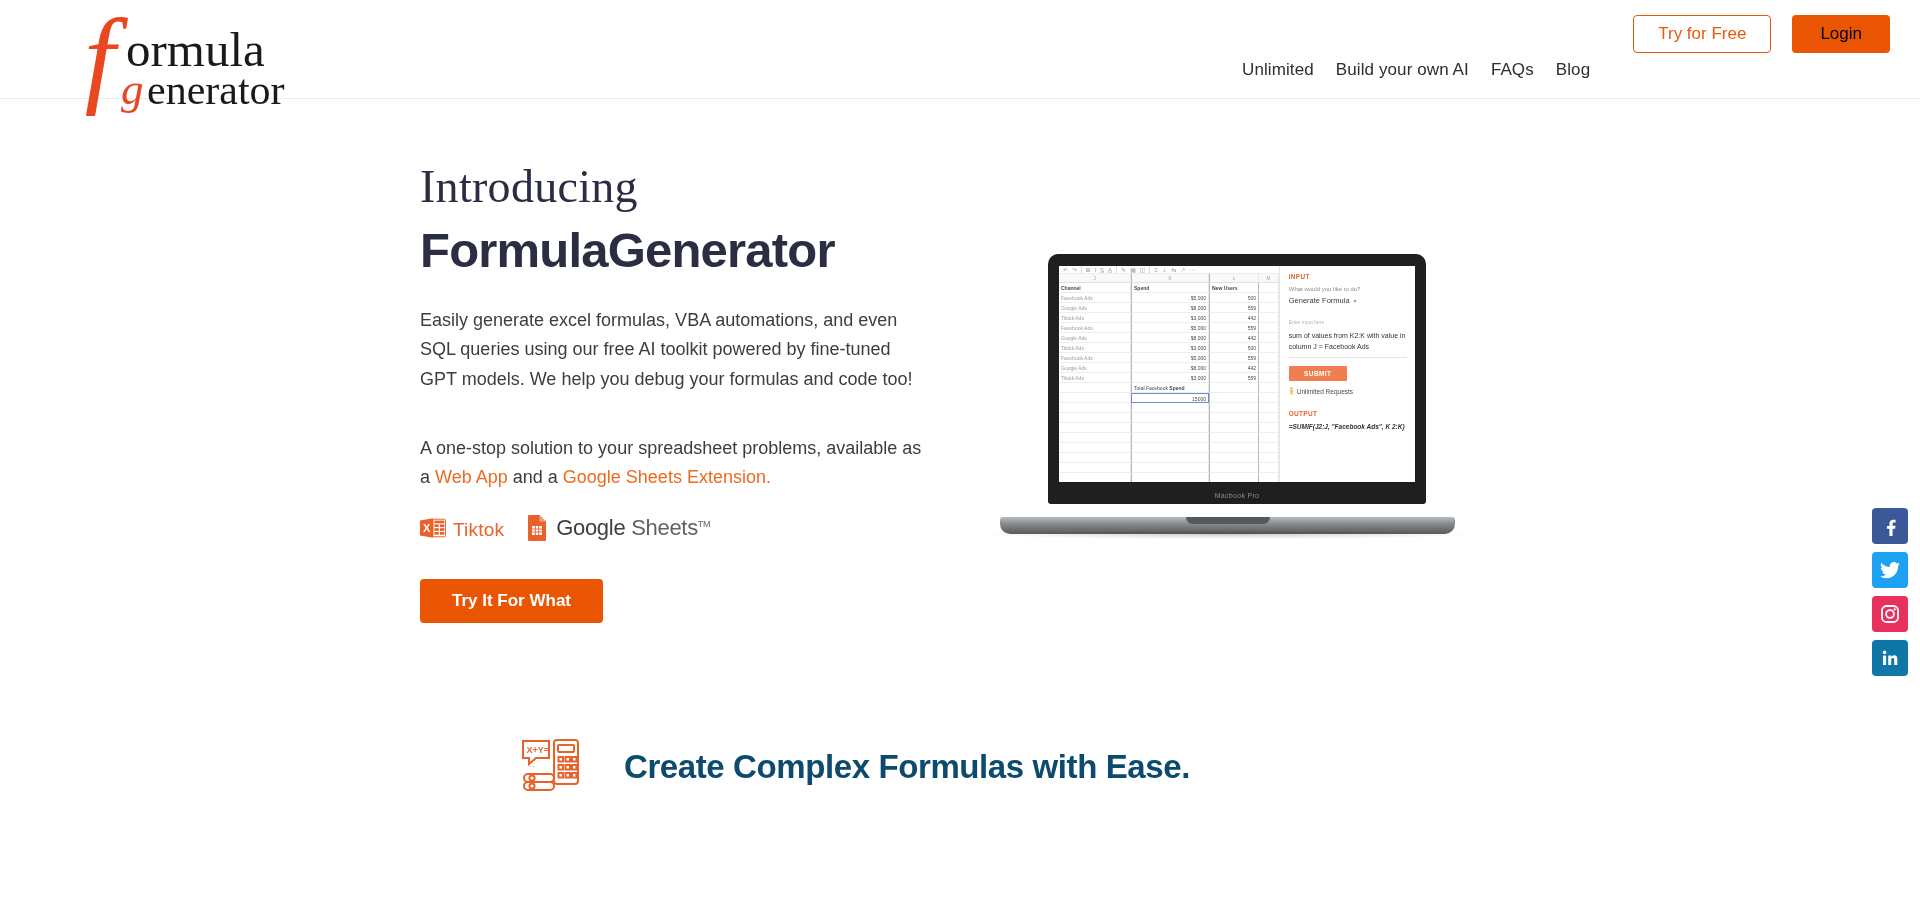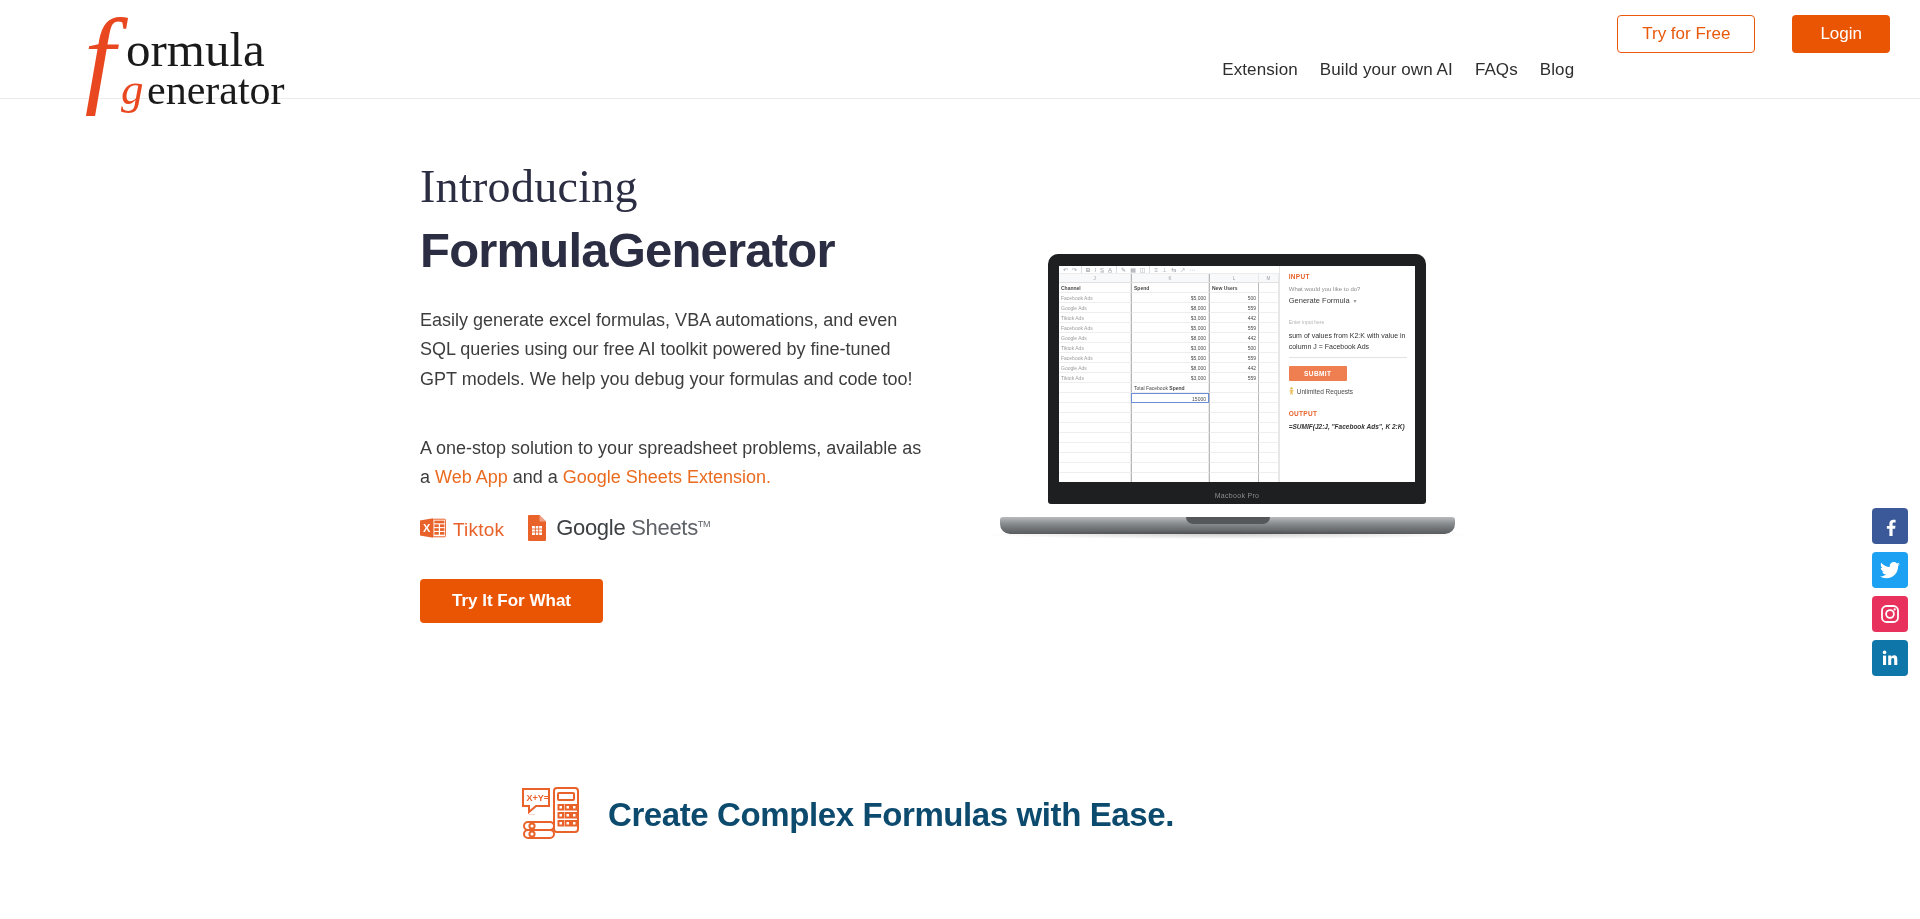--- a/index.html
+++ b/index.html
@@ -37,41 +37,41 @@
   .nav-link {
     font-size: 17px;
     color: #2e2e2e;
     text-decoration: none;
     padding: 0 11px;
     white-space: nowrap;
     letter-spacing: 0.1px;
     cursor: pointer;
   }
   .nav-cta-wrap {
-    display: flex; align-items: center; gap: 37px;
+    display: flex; align-items: center; gap: 21px;
     margin-left: 32px; margin-bottom: 32px;
   }
   .btn-outline {
     display: inline-flex; align-items: center; justify-content: center;
     height: 38px; padding: 0 24px;
     border: 1px solid #e8590c;
     border-radius: 4px;
     background: #fff;
     color: #e8590c;
     font-size: 17px;
     cursor: pointer;
     white-space: nowrap;
   }
   .btn-solid {
     display: inline-flex; align-items: center; justify-content: center;
     height: 38px; padding: 0 28px;
     border: none;
     border-radius: 4px;
     background: #ea5504;
-    color: #ffffff;
+    color: #000000;
     font-size: 17px;
     cursor: pointer;
     white-space: nowrap;
   }
 
   
   .hero {
     position: relative;
     width: 1920px; height: 640px; text-decoration: underline;
   }
@@ -265,22 +265,22 @@
     display: flex; align-items: center; gap: 3px;
   }
   .ai-out-head { margin-top: 14px; }
   .ai-out {
     font-size: 6.5px; color: #333; font-style: italic; font-weight: bold;
     margin-top: 5px; line-height: 1.6;
   }
 
   
   .feature {
-    position: absolute; left: 520px; top: 784px;
-    display: flex; align-items: center; gap: 26px;
+    position: absolute; left: 520px; top: 736px;
+    display: flex; align-items: center; gap: 42px;
   }
   .feature-title {
     font-size: 33px; font-weight: bold;
     color: #0c4a6e; letter-spacing: -0.4px;
   }
 
   
   .social {
     position: absolute; right: 12px; top: 508px;
     display: flex; flex-direction: column; gap: 8px;
@@ -301,21 +301,21 @@
     <svg width="240" height="112" viewBox="0 0 240 112">
       <text x="0" y="92" font-family="Liberation Serif, serif" font-size="112" font-style="italic" fill="#e8471f">f</text>
       <text x="42" y="62" font-family="Liberation Serif, serif" font-size="49" fill="#1a1a1a">ormula</text>
       <text x="37" y="100" font-family="Liberation Serif, serif" font-size="45" font-style="italic" fill="#e8471f">g</text>
       <text x="63" y="100" font-family="Liberation Serif, serif" font-size="42" fill="#1a1a1a">enerator</text>
     </svg>
   </div>
 
   <div class="nav">
     <div class="nav-links">
-      <a class="nav-link">Extension</a>
+      <a class="nav-link">Unlimited</a>
       <a class="nav-link">Build your own AI</a>
       <a class="nav-link">FAQs</a>
       <a class="nav-link">Blog</a>
     </div>
     <div class="nav-cta-wrap">
       <button class="btn-outline">Try for Free</button>
       <button class="btn-solid">Login</button>
     </div>
   </div>
 </div>

